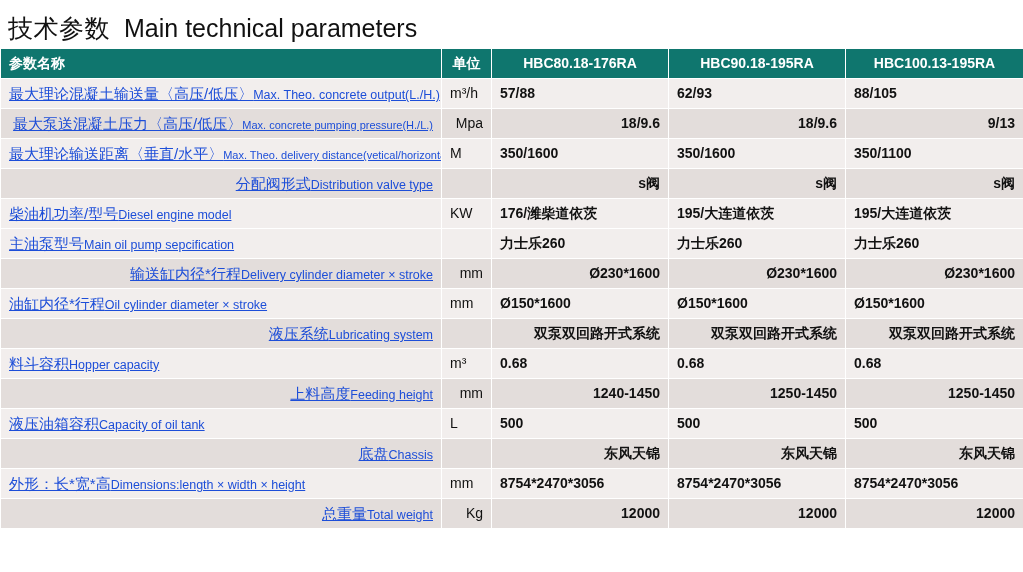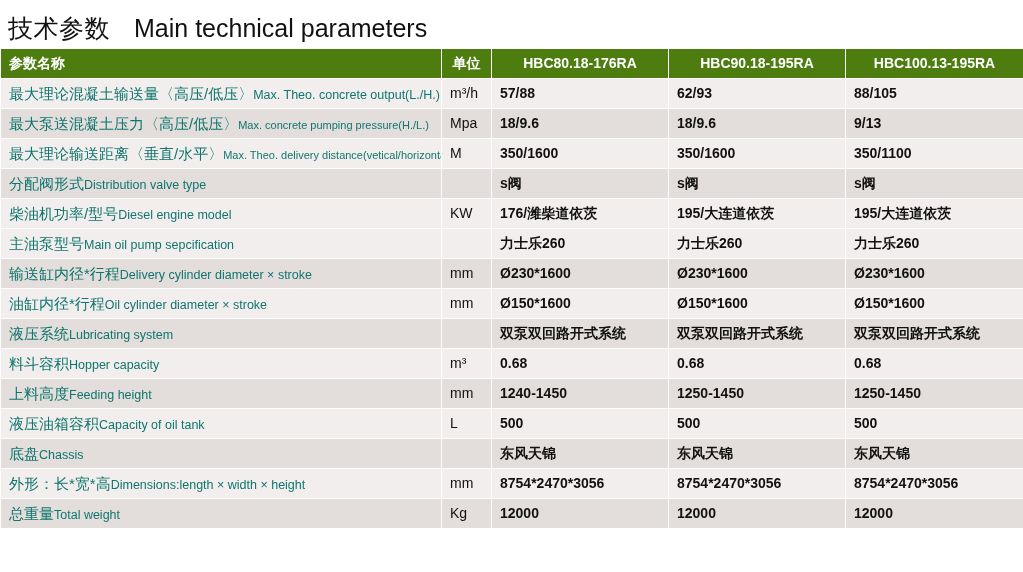--- a/index.html
+++ b/index.html
@@ -28,21 +28,21 @@
     box-sizing: border-box;
   }
   .title-cn {
     font-size: 25px;
     color: #111111;
     letter-spacing: 0.5px;
   }
   .title-en {
     font-size: 25px;
     color: #111111;
-    margin-left: 24px;
+    margin-left: 14px;
     font-weight: normal;
   }
   table.spec {
     border-collapse: collapse;
     width: 1023px;
     table-layout: fixed;
   }
   table.spec col.c0 { width: 441px; }
   table.spec col.c1 { width: 50px; }
   table.spec col.c2 { width: 177px; }
@@ -53,37 +53,38 @@
     border: 1px solid #ffffff;
     padding: 0 8px;
     height: 29px;
     vertical-align: middle;
     font-size: 14px;
     line-height: 1.15;
     overflow: hidden;
     white-space: nowrap;
   }
   thead th {
-    background: #4d7c0f;
+    background: #0f766e;
     color: #ffffff;
     font-weight: bold;
     font-size: 16px;
     text-align: left;
     height: 32px;
     border: 1px solid #c8151a;
     border-right: 1px solid #ffffff;
   }
   thead th.unit, thead th.model {
     text-align: center;
   }
   tbody tr.odd td { background: #f2eeed; }
-  tbody tr.even td { background: #e3dddb; }
+  tbody tr.even td { background: #e3dddb; text-align: right; }
 
   td.param {
-    color: #0f766e;
+    color: #1d4ed8;
+    text-decoration: underline;
   }
   td.param .cn {
     font-size: 15px;
   }
   td.param .en {
     font-size: 12.5px;
   }
   td.param .en-sm {
     font-size: 11px;
   }

